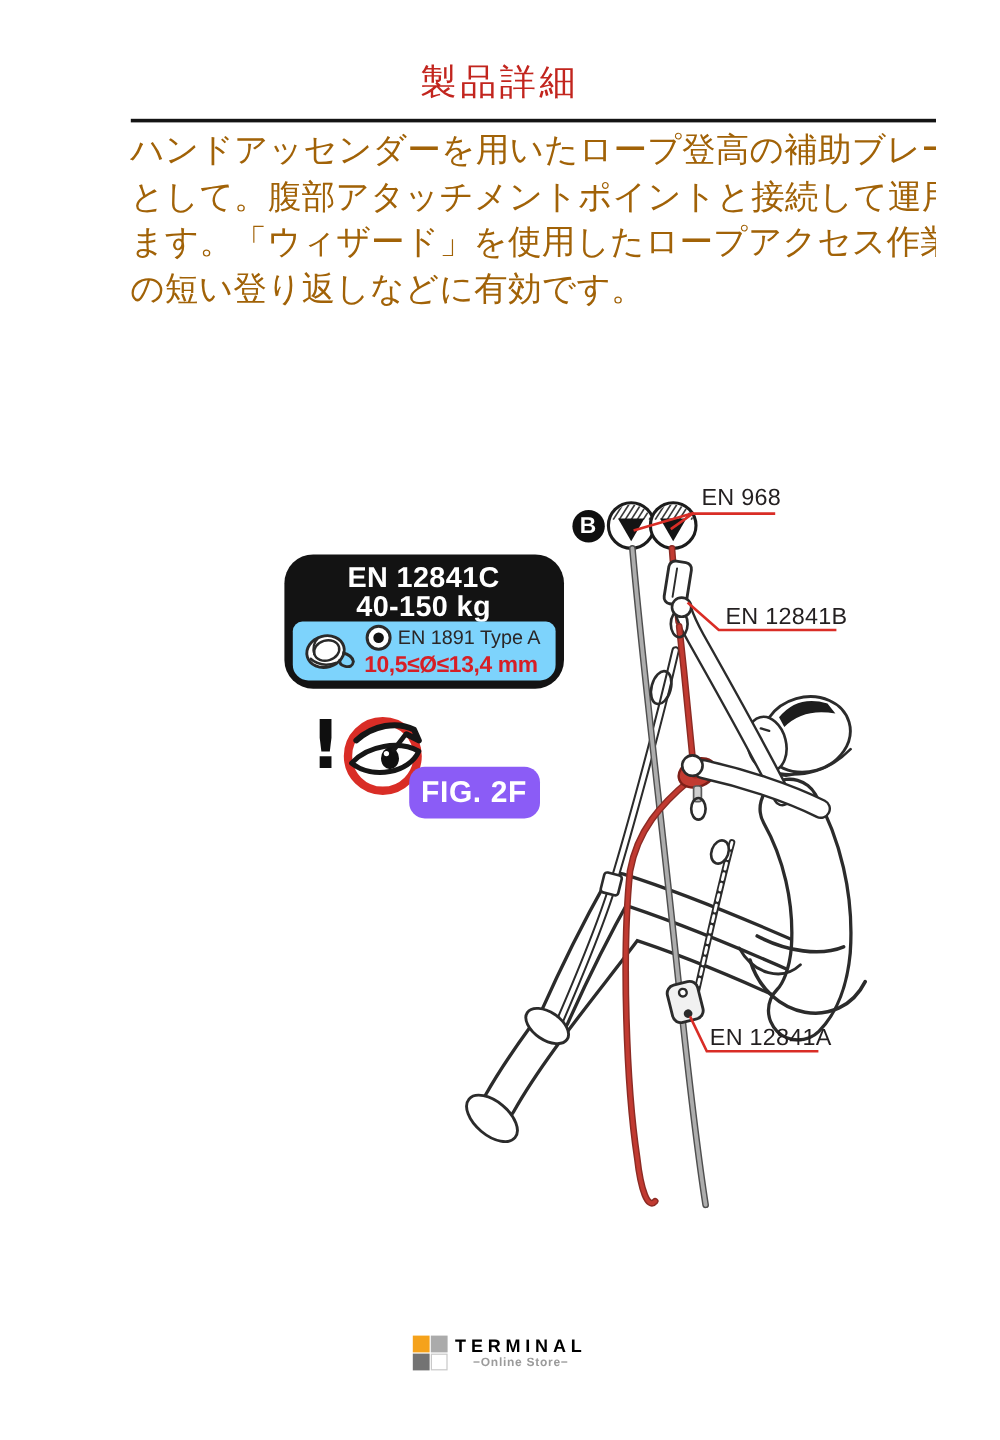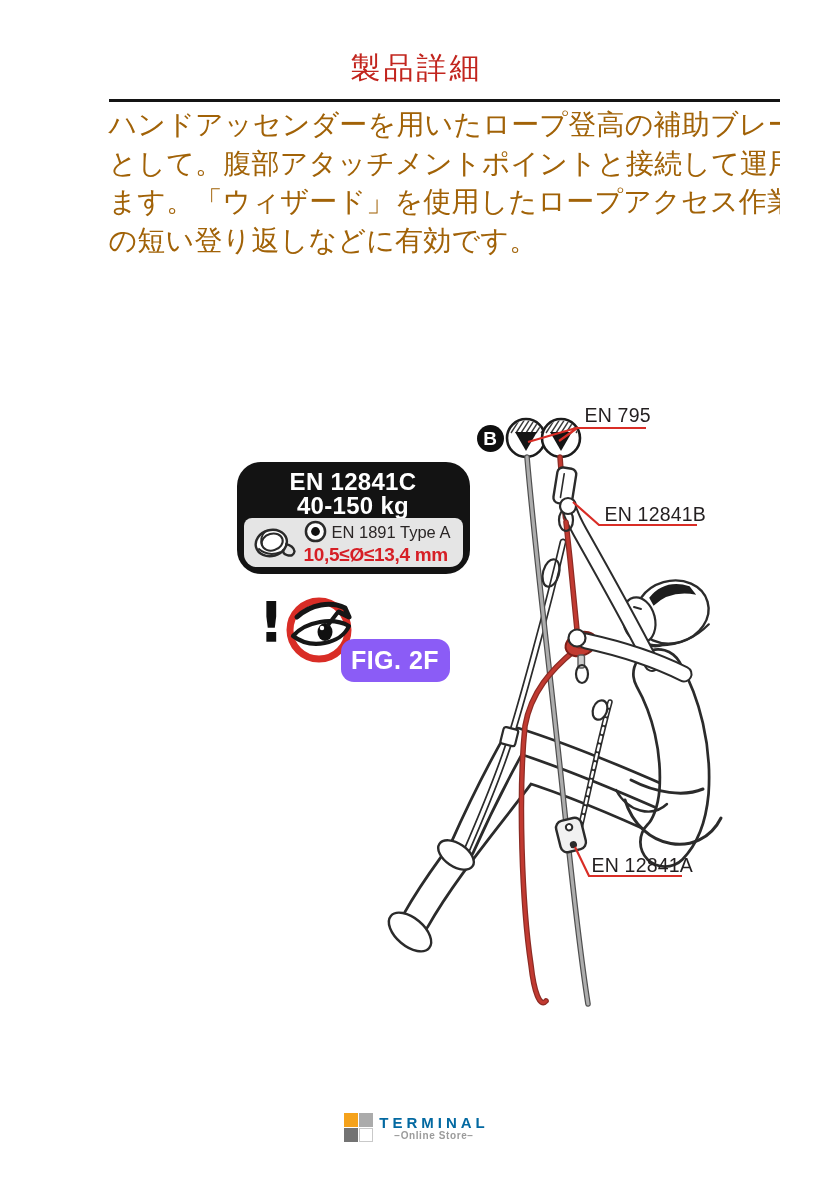--- a/index.html
+++ b/index.html
@@ -10,21 +10,21 @@
   .title{position:absolute;left:0;right:0;top:48px;margin:0;text-align:center;
          font-size:30px;font-weight:500;letter-spacing:3px;color:#c2251e;}
   .rule{position:absolute;left:55px;top:99px;width:724px;height:2.5px;background:#141414;}
   .desc{position:absolute;left:55px;top:106px;width:727px;margin:0;
         font-size:28px;line-height:38.5px;color:#a16207;letter-spacing:0.2px;text-align:left;}
 
   .spec-badge{position:absolute;left:183px;top:462px;width:233px;height:112px;
               background:#131313;border-radius:24px;box-sizing:border-box;padding-top:8px;}
   .spec-std,.spec-wt{color:#fff;font-weight:bold;font-size:24px;line-height:24px;
                      text-align:center;letter-spacing:0.3px;}
-  .spec-panel{position:absolute;left:7px;right:7px;bottom:7px;height:49px;background:#e5e5e5;
+  .spec-panel{position:absolute;left:7px;right:7px;bottom:7px;height:49px;background:#7dd3fc;
               border-radius:8px 8px 13px 13px;display:flex;align-items:center;
               box-sizing:border-box;padding:1px 3px 1px 5px;gap:3px;}
   .spec-right{display:flex;flex-direction:column;align-items:flex-start;}
   .spec-row{display:flex;align-items:center;gap:5px;font-size:16.5px;color:#2a2626;line-height:18px;}
   .spec-dia{font-size:19px;font-weight:bold;color:#d61f26;margin-top:2px;letter-spacing:-0.3px;line-height:20px;}
 
   .warn-mark{position:absolute;left:205px;top:594px;font-size:56px;font-weight:800;color:#0f0f0f;
              font-family:"DejaVu Sans",sans-serif;line-height:56px;}
   .fig-badge{position:absolute;left:287px;top:639px;width:109px;height:43px;background:#d92d26;
              border-radius:13px;color:#fff;font-size:25px;font-weight:bold;letter-spacing:0.5px;
@@ -37,21 +37,21 @@
   .lbl-795{left:531px;top:404px;}
   .lbl-b{left:551px;top:503px;}
   .lbl-a{left:538px;top:854px;}
 
   .logo{position:absolute;top:1113px;left:0;right:0;display:flex;justify-content:center;
         align-items:center;gap:6px;}
   .logo-squares{display:grid;grid-template-columns:14px 14px;grid-template-rows:14px 14px;gap:1px;}
   .sq{width:14px;height:14px;box-sizing:border-box;}
   .sq-br{border:1px solid #c9c9c9;}
   .logo-text{display:flex;flex-direction:column;align-items:center;}
-  .logo-brand{font-size:15px;font-weight:700;letter-spacing:4px;color:#0369a1;line-height:16px;}
+  .logo-brand{font-size:15px;font-weight:700;letter-spacing:4px;color:#000000;line-height:16px;}
   .logo-tag{font-size:10px;color:#9b9b9b;letter-spacing:0.6px;line-height:10px;font-weight:bold;}
 </style>
 </head>
 <body>
 
 <div class="canvas">
 
   <svg class="art" viewBox="0 0 833 1200">
     <defs>
       <clipPath id="ac1">
@@ -237,21 +237,21 @@
         </div>
         <div class="spec-dia">10,5≤Ø≤13,4 mm</div>
       </div>
     </div>
   </div>
 
   <div class="warn-mark">!</div>
   <div class="fig-badge" style="background-color: #8b5cf6;">FIG. 2F</div>
 
   <div class="b-marker">B</div>
-  <div class="lbl lbl-795">EN 795</div>
+  <div class="lbl lbl-795">EN 968</div>
   <div class="lbl lbl-b">EN 12841B</div>
   <div class="lbl lbl-a">EN 12841A</div>
 
   <div class="logo">
     <div class="logo-squares">
       <div class="sq" style="background-color: rgb(245, 162, 27);"></div>
       <div class="sq" style="background-color: rgb(171, 171, 171);"></div>
       <div class="sq" style="background-color: rgb(115, 115, 115);"></div>
       <div class="sq sq-br" style="background-color: rgb(255, 255, 255);"></div>
     </div>

